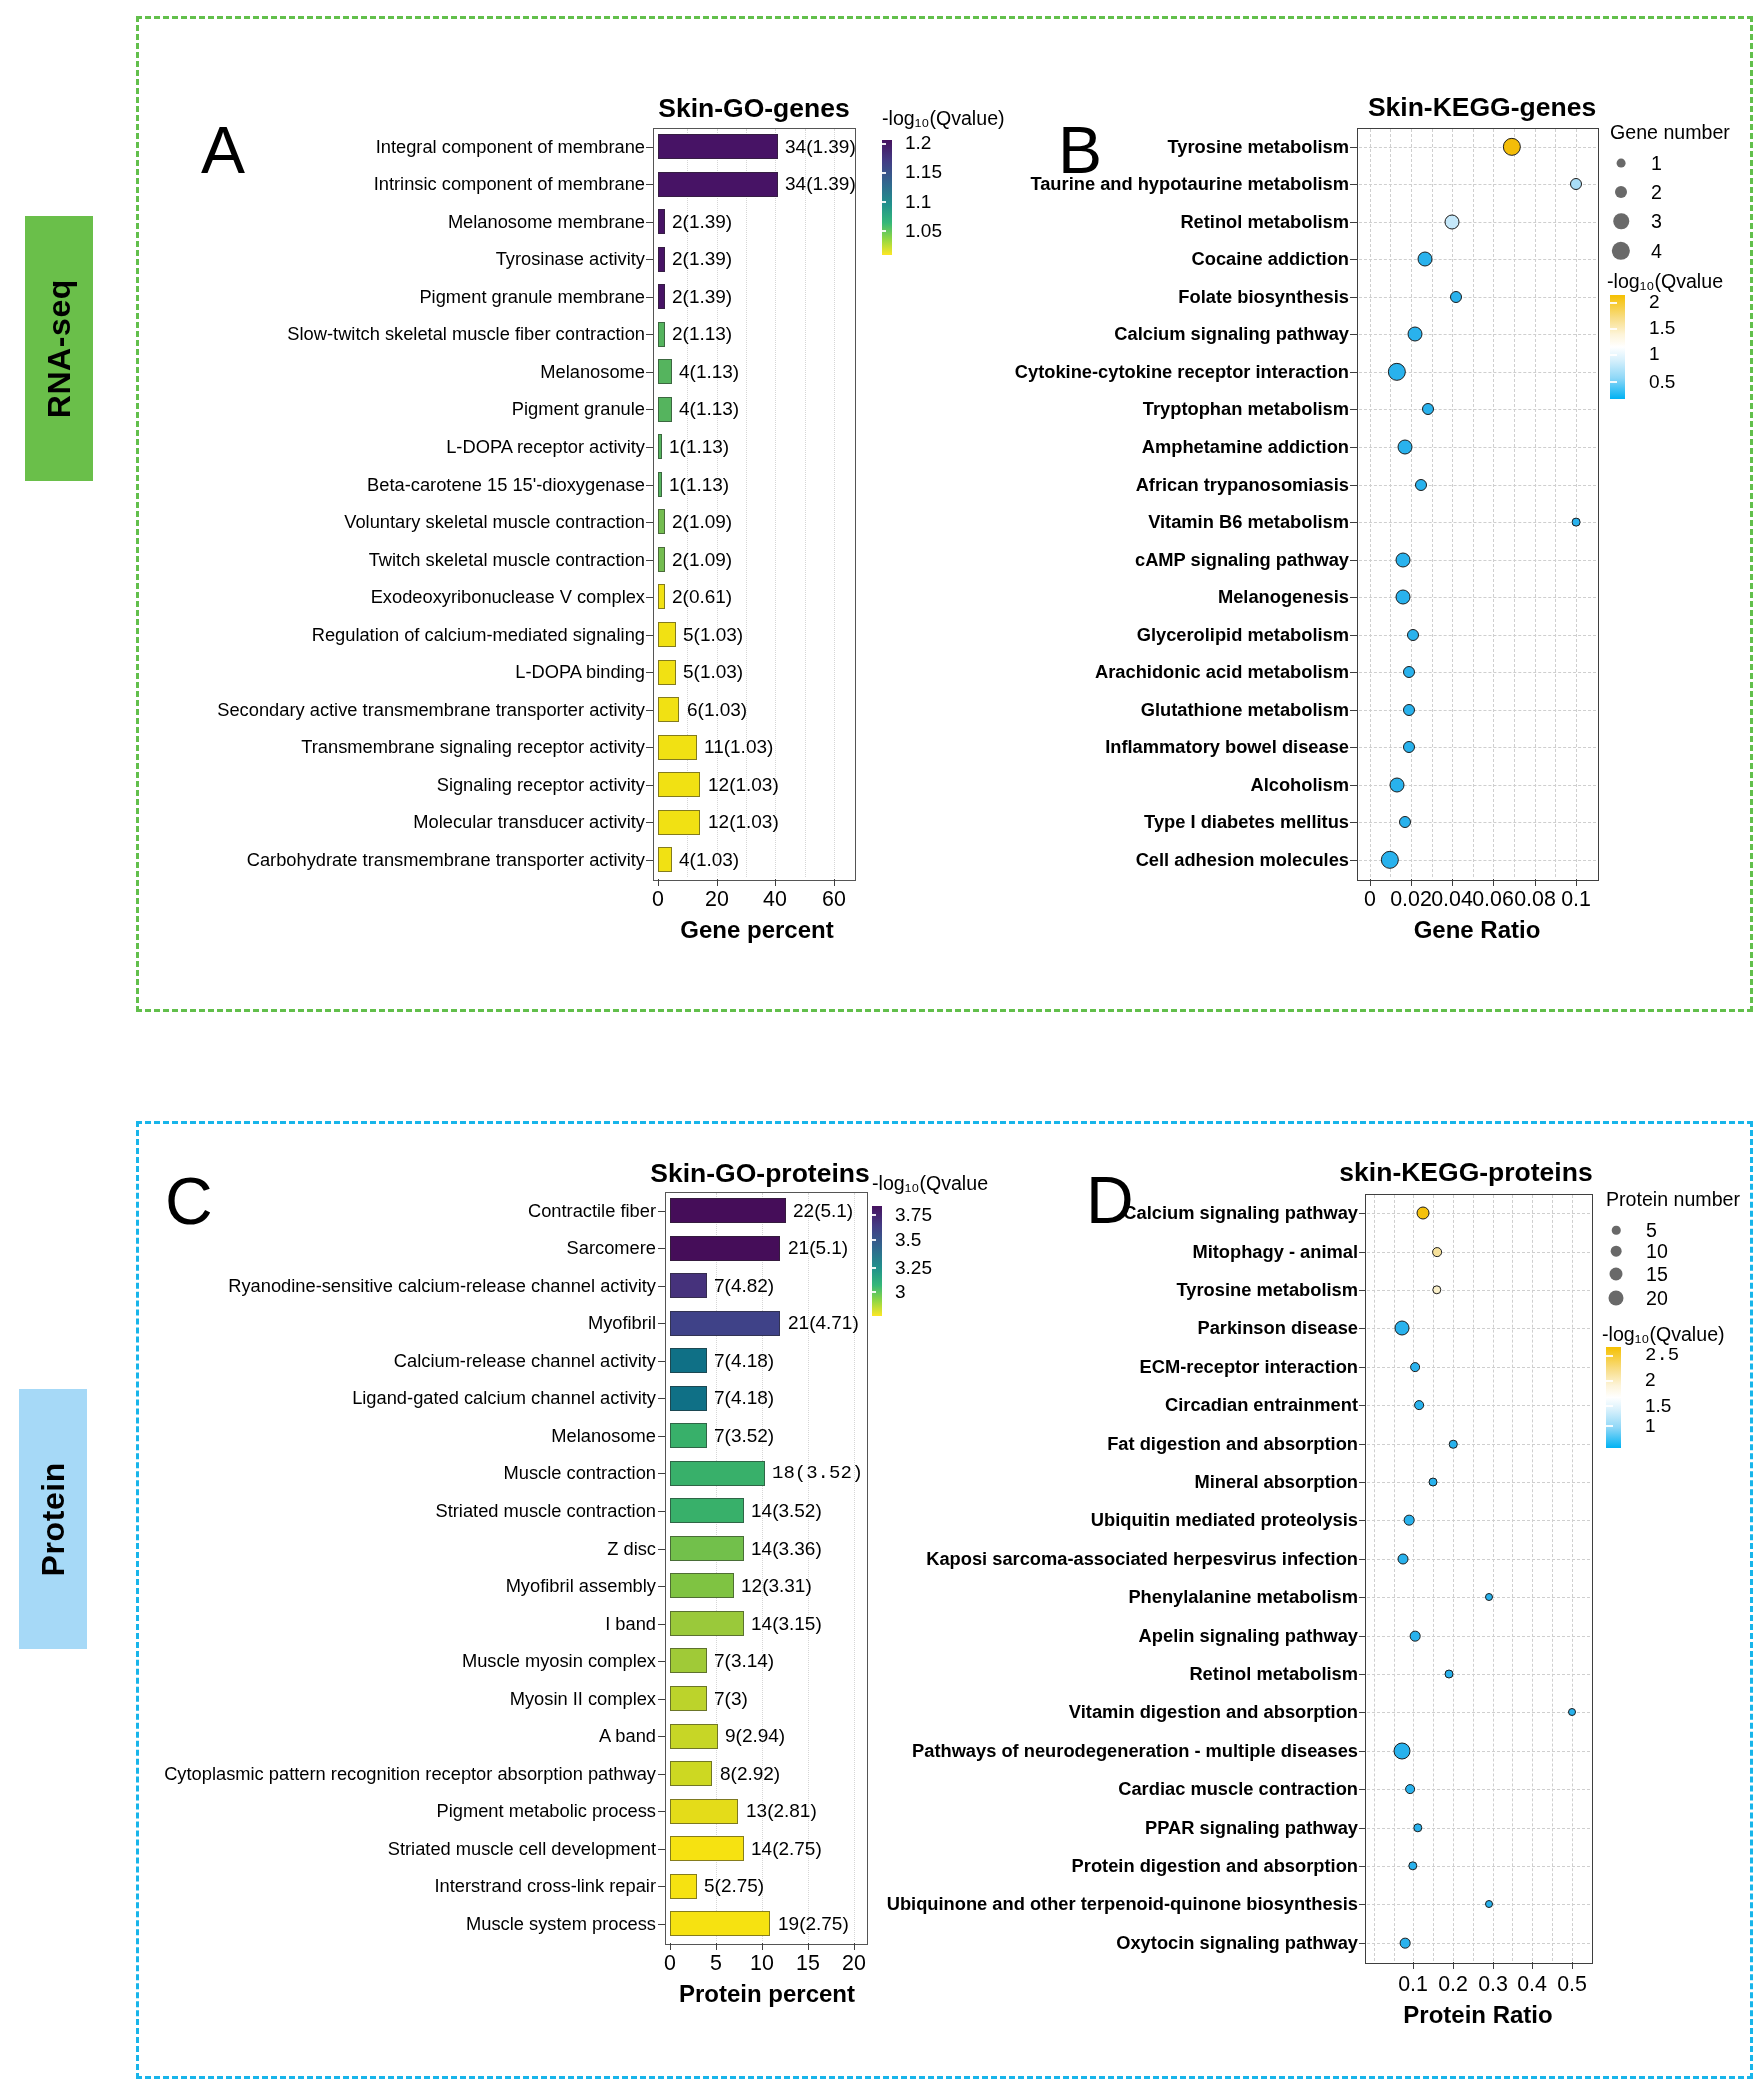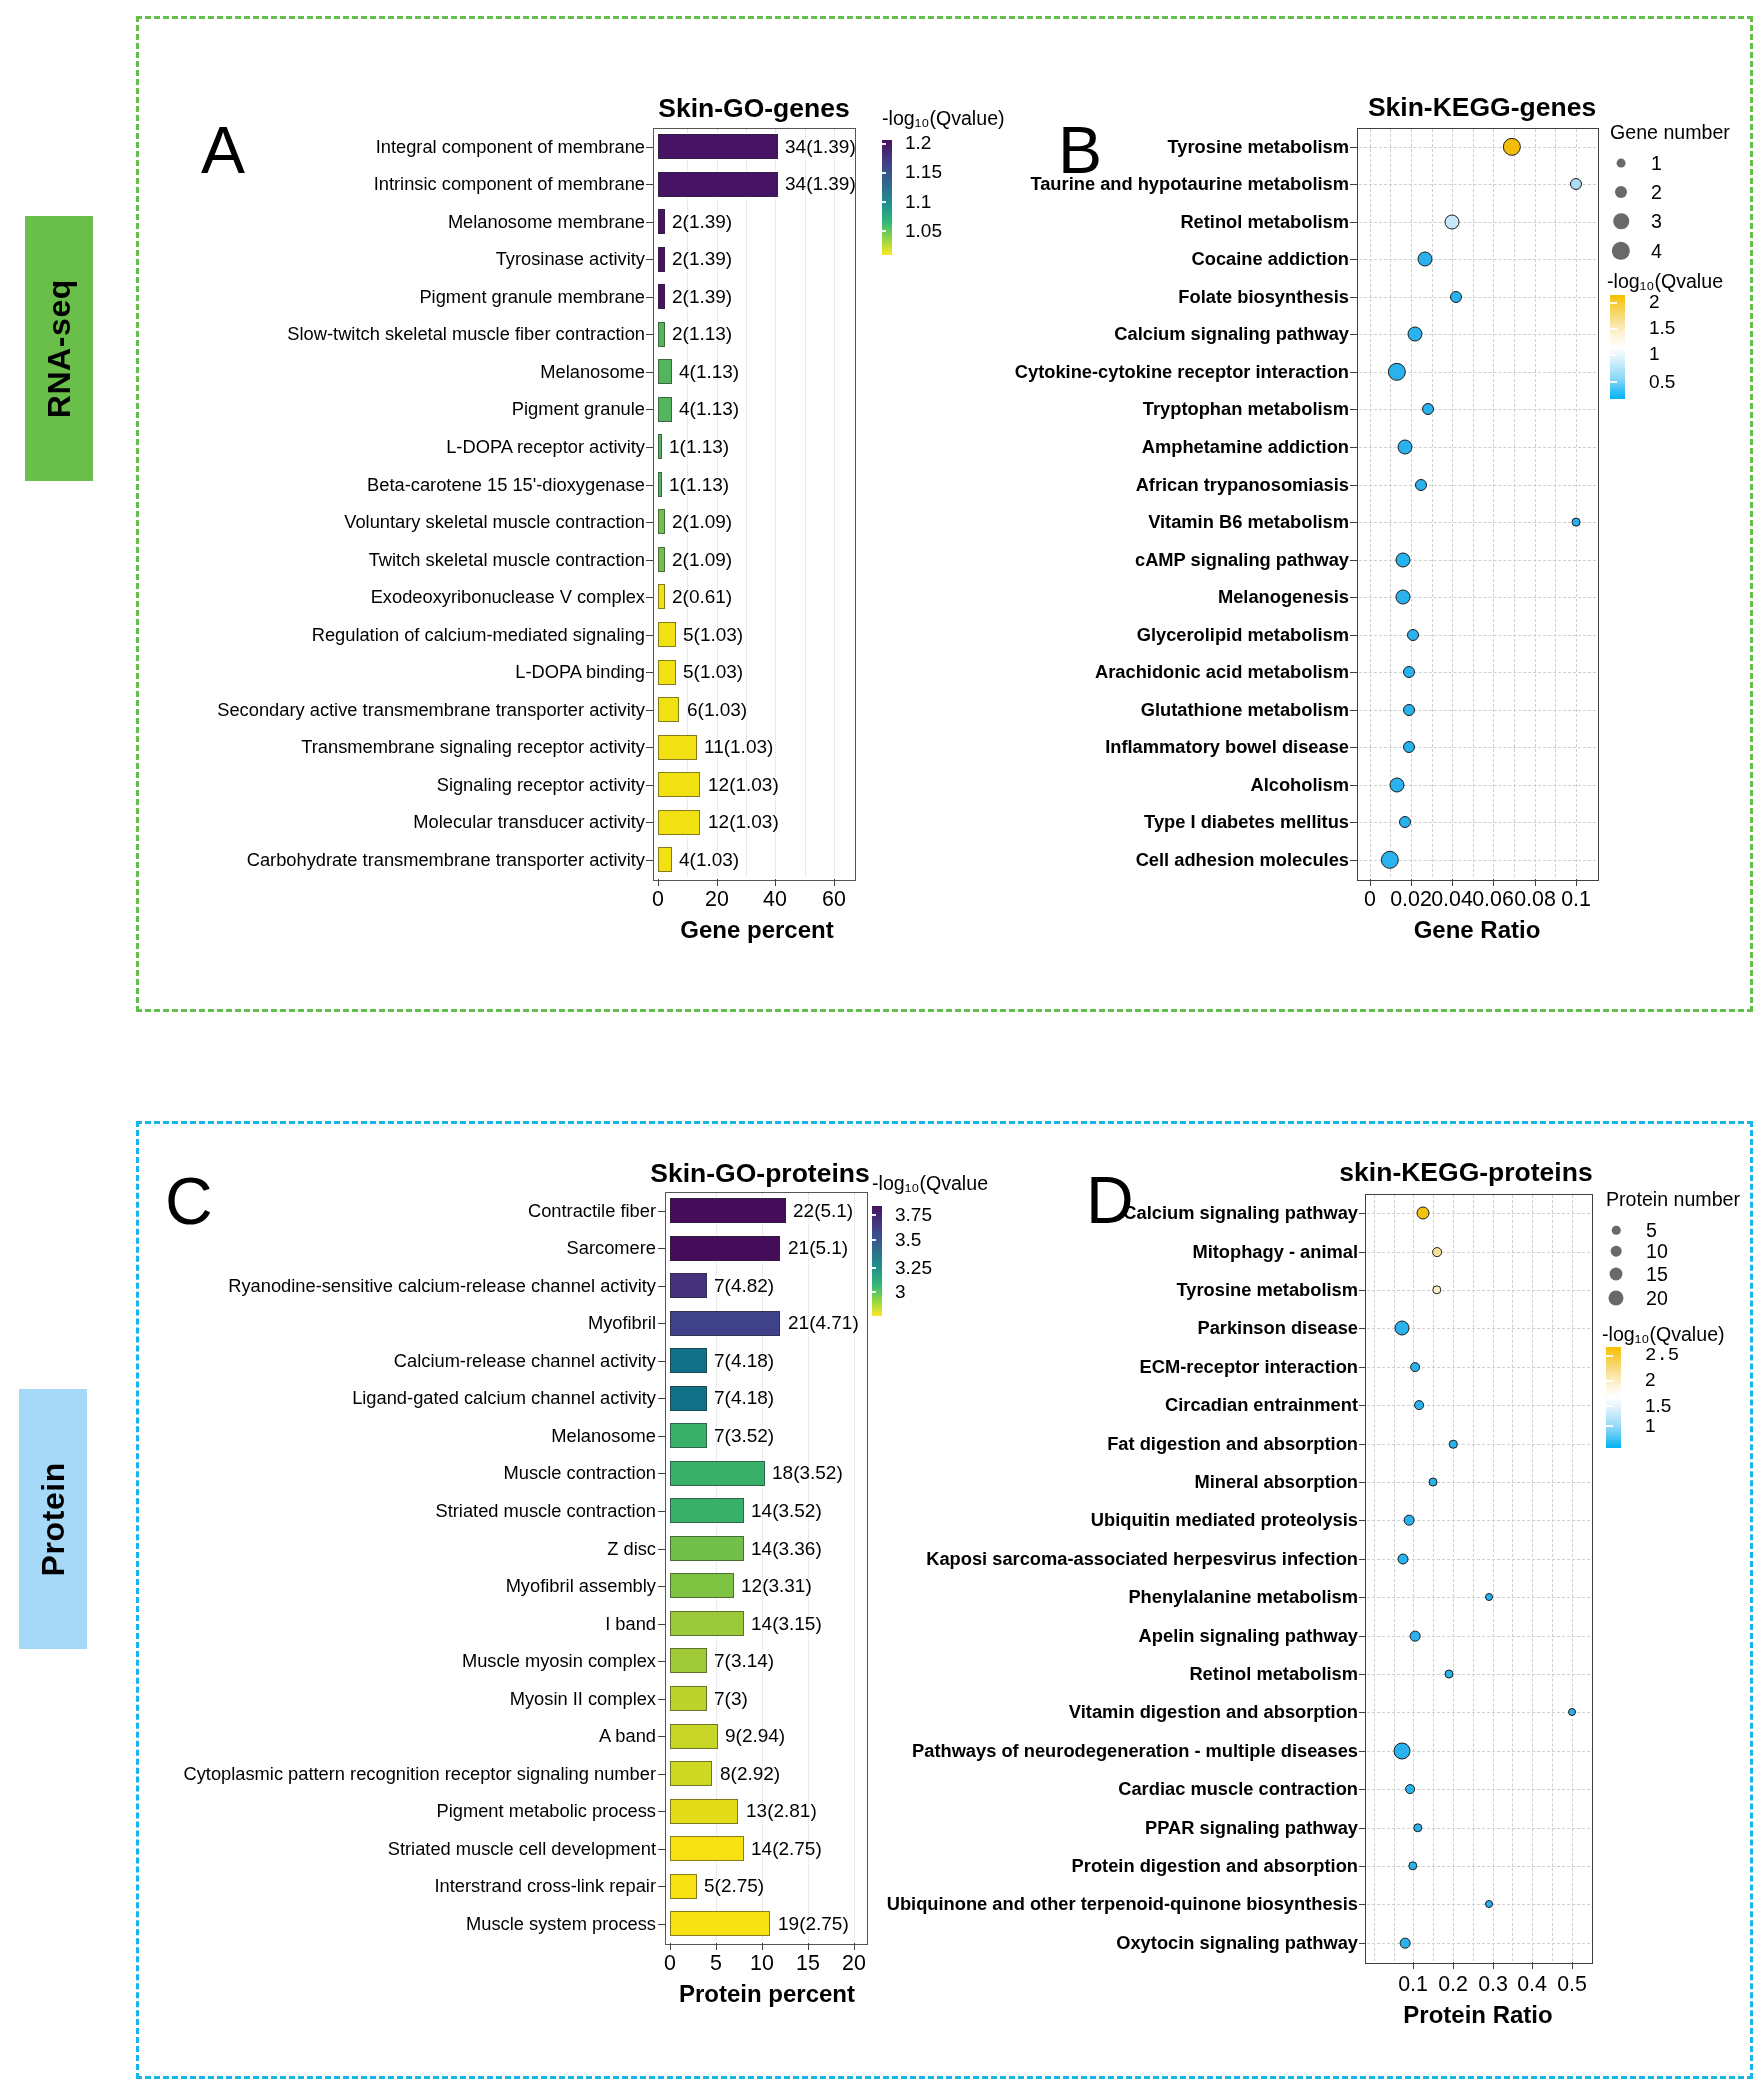--- a/index.html
+++ b/index.html
@@ -320,21 +320,21 @@
       <div class="ytick" style="left: 658px; top: 1398px;"></div>
       <div class="bar" style="left: 670px; top: 1386px; width: 37px; height: 25px; background: rgb(15, 112, 134);"></div>
       <div class="bar-value" style="left: 714px; top: 1398px;">7(4.18)</div>
       <div class="row-label" style="left: 88px; width: 568px; top: 1436px;">Melanosome</div>
       <div class="ytick" style="left: 658px; top: 1436px;"></div>
       <div class="bar" style="left: 670px; top: 1423px; width: 37px; height: 25px; background: rgb(56, 176, 106);"></div>
       <div class="bar-value" style="left: 714px; top: 1436px;">7(3.52)</div>
       <div class="row-label" style="left: 88px; width: 568px; top: 1473px;">Muscle contraction</div>
       <div class="ytick" style="left: 658px; top: 1473px;"></div>
       <div class="bar" style="left: 670px; top: 1461px; width: 95px; height: 25px; background: rgb(56, 176, 106);"></div>
-      <div class="bar-value" style="left: 772px; top: 1473px;">18(3.52)</div>
+      <div class="bar-value" style="left: 772px; top: 1473px; font-family: Liberation Mono, monospace;">18(3.52)</div>
       <div class="row-label" style="left: 88px; width: 568px; top: 1511px;">Striated muscle contraction</div>
       <div class="ytick" style="left: 658px; top: 1511px;"></div>
       <div class="bar" style="left: 670px; top: 1498px; width: 74px; height: 25px; background: rgb(56, 176, 106);"></div>
       <div class="bar-value" style="left: 751px; top: 1511px;">14(3.52)</div>
       <div class="row-label" style="left: 88px; width: 568px; top: 1549px;">Z disc</div>
       <div class="ytick" style="left: 658px; top: 1549px;"></div>
       <div class="bar" style="left: 670px; top: 1536px; width: 74px; height: 25px; background: rgb(114, 192, 75);"></div>
       <div class="bar-value" style="left: 751px; top: 1549px;">14(3.36)</div>
       <div class="row-label" style="left: 88px; width: 568px; top: 1586px;">Myofibril assembly</div>
       <div class="ytick" style="left: 658px; top: 1586px;"></div>
@@ -349,21 +349,21 @@
       <div class="bar" style="left: 670px; top: 1648px; width: 37px; height: 25px; background: rgb(160, 202, 55);"></div>
       <div class="bar-value" style="left: 714px; top: 1661px;">7(3.14)</div>
       <div class="row-label" style="left: 88px; width: 568px; top: 1699px;">Myosin II complex</div>
       <div class="ytick" style="left: 658px; top: 1699px;"></div>
       <div class="bar" style="left: 670px; top: 1686px; width: 37px; height: 25px; background: rgb(188, 211, 43);"></div>
       <div class="bar-value" style="left: 714px; top: 1699px;">7(3)</div>
       <div class="row-label" style="left: 88px; width: 568px; top: 1736px;">A band</div>
       <div class="ytick" style="left: 658px; top: 1736px;"></div>
       <div class="bar" style="left: 670px; top: 1724px; width: 48px; height: 25px; background: rgb(199, 214, 38);"></div>
       <div class="bar-value" style="left: 725px; top: 1736px;">9(2.94)</div>
-      <div class="row-label" style="left: 88px; width: 568px; top: 1774px;">Cytoplasmic pattern recognition receptor signaling number</div>
+      <div class="row-label" style="left: 88px; width: 568px; top: 1774px;">Cytoplasmic pattern recognition receptor absorption pathway</div>
       <div class="ytick" style="left: 658px; top: 1774px;"></div>
       <div class="bar" style="left: 670px; top: 1761px; width: 42px; height: 25px; background: rgb(205, 216, 34);"></div>
       <div class="bar-value" style="left: 720px; top: 1774px;">8(2.92)</div>
       <div class="row-label" style="left: 88px; width: 568px; top: 1811px;">Pigment metabolic process</div>
       <div class="ytick" style="left: 658px; top: 1811px;"></div>
       <div class="bar" style="left: 670px; top: 1799px; width: 68px; height: 25px; background: rgb(228, 220, 25);"></div>
       <div class="bar-value" style="left: 746px; top: 1811px;">13(2.81)</div>
       <div class="row-label" style="left: 88px; width: 568px; top: 1849px;">Striated muscle cell development</div>
       <div class="ytick" style="left: 658px; top: 1849px;"></div>
       <div class="bar" style="left: 670px; top: 1836px; width: 74px; height: 25px; background: rgb(246, 226, 17);"></div>

